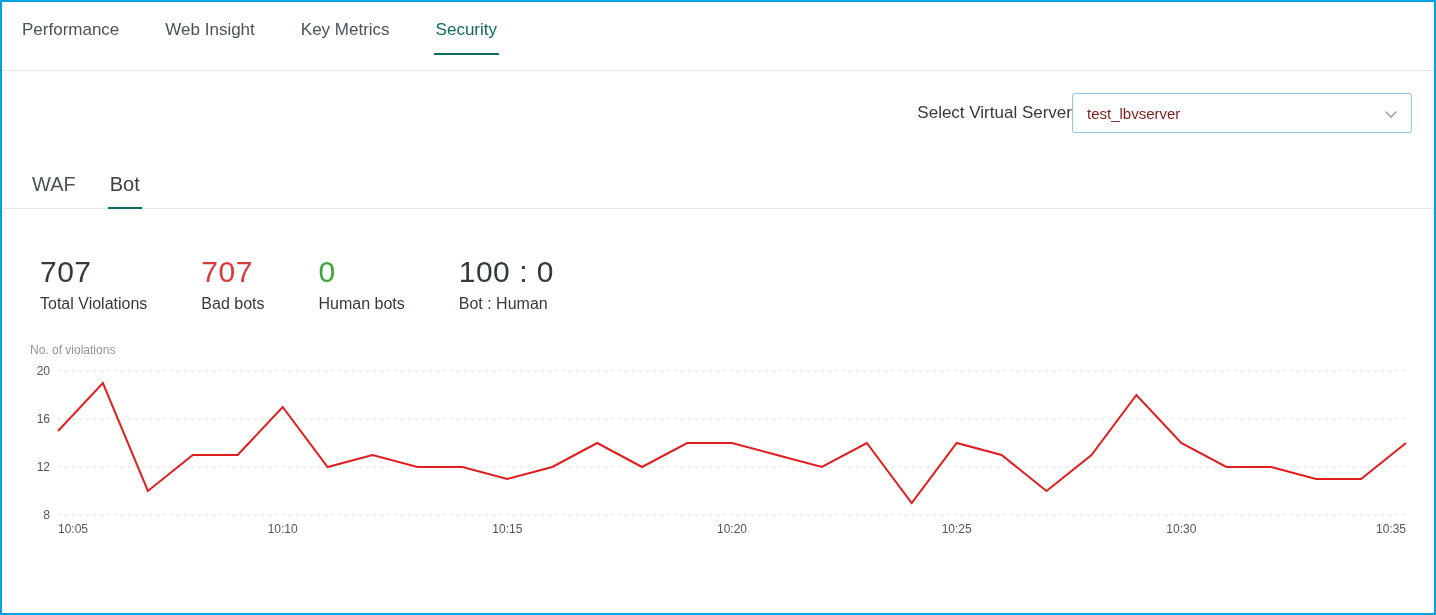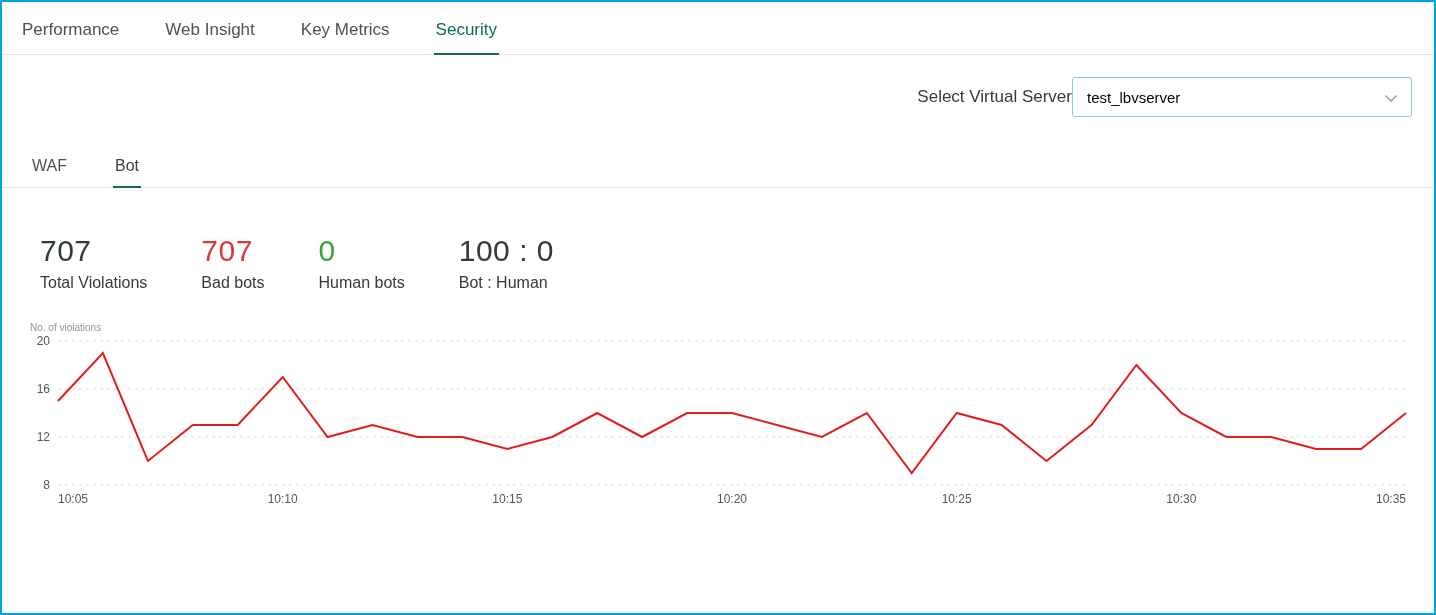--- a/index.html
+++ b/index.html
@@ -15,21 +15,21 @@
     height: 615px;
     border: 2px solid #00a3e0;
     background: #fff;
     position: relative;
     overflow: hidden;
   }
   
   .top-tabs {
     display: flex;
     gap: 42px;
-    padding: 12px 18px 0 18px;
+    padding: 12px 18px 16px 18px;
     border-bottom: 1px solid #e5e8ea;
     font-size: 17px;
     color: #4a5356;
   }
   .top-tab {
     padding: 6px 2px 14px 2px;
     cursor: pointer;
     position: relative;
     color: #4a5356;
   }
@@ -57,32 +57,32 @@
   .server-select {
     width: 340px;
     height: 40px;
     border: 1px solid #8ec8e0;
     border-radius: 3px;
     display: flex;
     align-items: center;
     justify-content: space-between;
     padding: 0 14px;
     cursor: pointer;
-    color: #000000;
+    color: #7f1d1d;
     font-size: 15px;
     background: #fff;
   }
   .chev { color: #9aa5aa; }
   
   .sub-tabs {
     display: flex;
-    gap: 44px;
+    gap: 30px;
     padding: 28px 28px 0 28px;
     border-bottom: 1px solid #e5e8ea;
-    font-size: 16px;
+    font-size: 20px;
     color: #4a5356;
   }
   .sub-tab {
     padding: 4px 2px 12px 2px;
     cursor: pointer;
     position: relative;
   }
   .sub-tab.active {
     color: #404040;
     font-weight: 500;
@@ -112,23 +112,23 @@
   .stat-label {
     font-size: 16px;
     color: #333a3d;
   }
   
   .chart-wrap {
     position: relative;
     margin: 20px 24px 0 24px;
   }
   .y-title {
-    font-size: 10px;
+    font-size: 12px;
     color: #8d969a;
-    margin: 0 0 2px 4px;
+    margin: 0 0 8px 4px;
   }
   svg.chart { display: block; }
   .grid-line { stroke: #d9dee1; stroke-width: 1; stroke-dasharray: 3 4; }
   .axis-label { font-size: 12px; fill: #4f575b; }
   .series-line { stroke: #e01e1e; stroke-width: 2; fill: none; }
 </style>
 </head>
 <body>
 <div class="frame">
 

